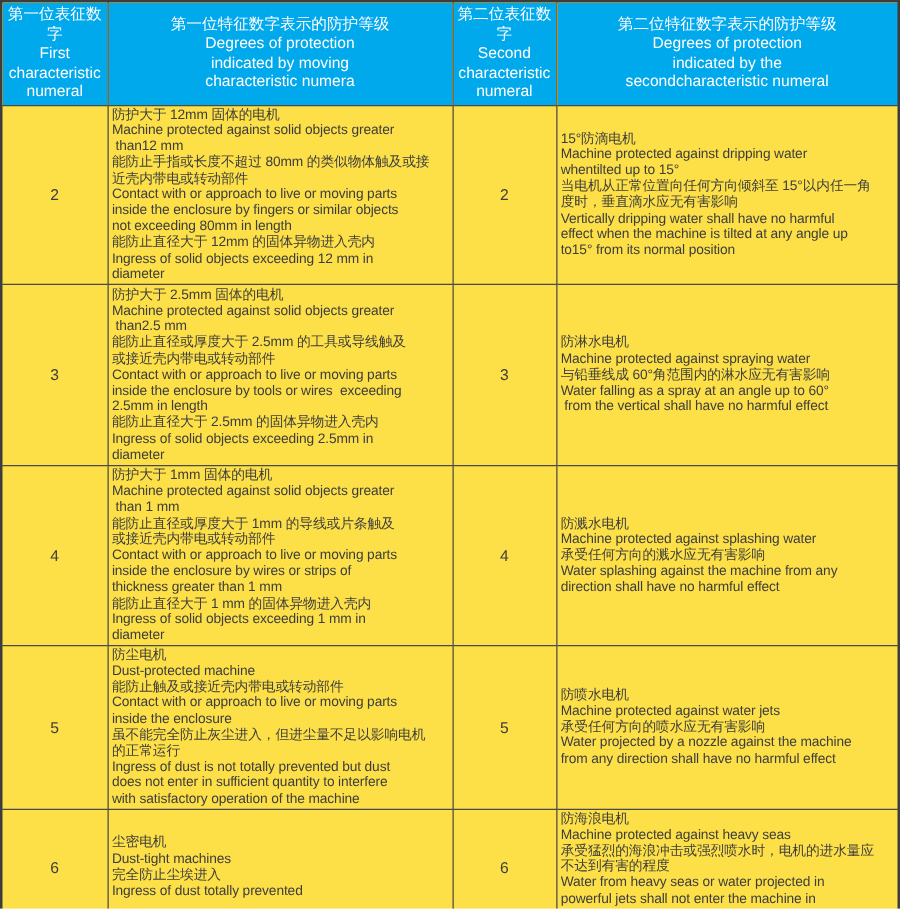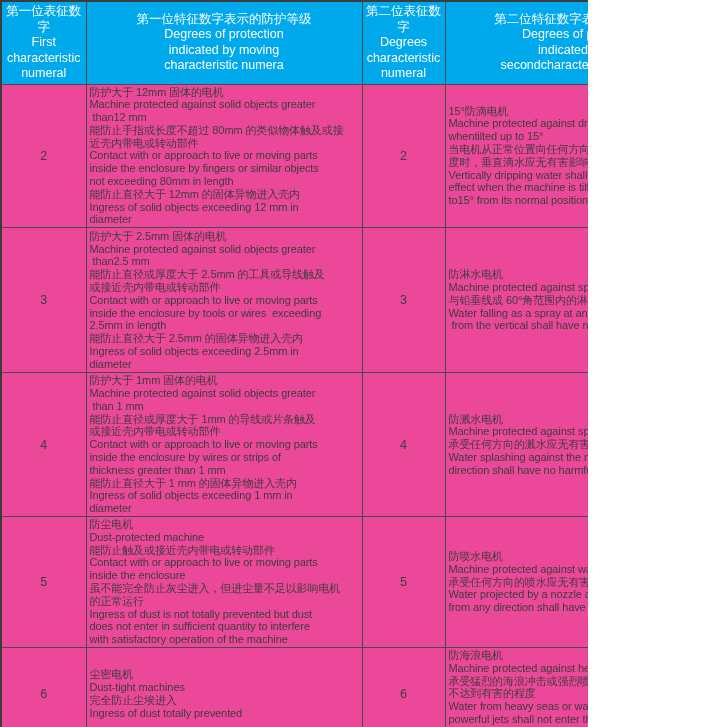--- a/index.html
+++ b/index.html
@@ -2,24 +2,24 @@
 <html><head>
 <meta charset="utf-8">
 <style>
   html, body {
     margin: 0;
     padding: 0;
     background: #ffffff;
     font-family: "Liberation Sans", sans-serif;
   }
   .page {
-    width: 588px;
+    width: 720px;
     height: 727px;
     overflow: hidden;
-    background: #ec4899;
+    background: #fde047;
     box-sizing: border-box;
   }
   table.ip-table {
     width: 718px;
     border-collapse: collapse;
     table-layout: fixed;
     border: 2px solid #3c3c3c;
   }
   table.ip-table th,
   table.ip-table td {
@@ -77,21 +77,21 @@
       <tr>
         <th>第一位表征数字
 First
 characteristic
 numeral</th>
         <th>第一位特征数字表示的防护等级
 Degrees of protection
 indicated by moving
 characteristic numera</th>
         <th>第二位表征数字
-Degrees
+Second
 characteristic
 numeral</th>
         <th>第二位特征数字表示的防护等级
 Degrees of protection
 indicated by the
 secondcharacteristic numeral</th>
       </tr>
     </thead>
     <tbody>
       <tr class="r0">

